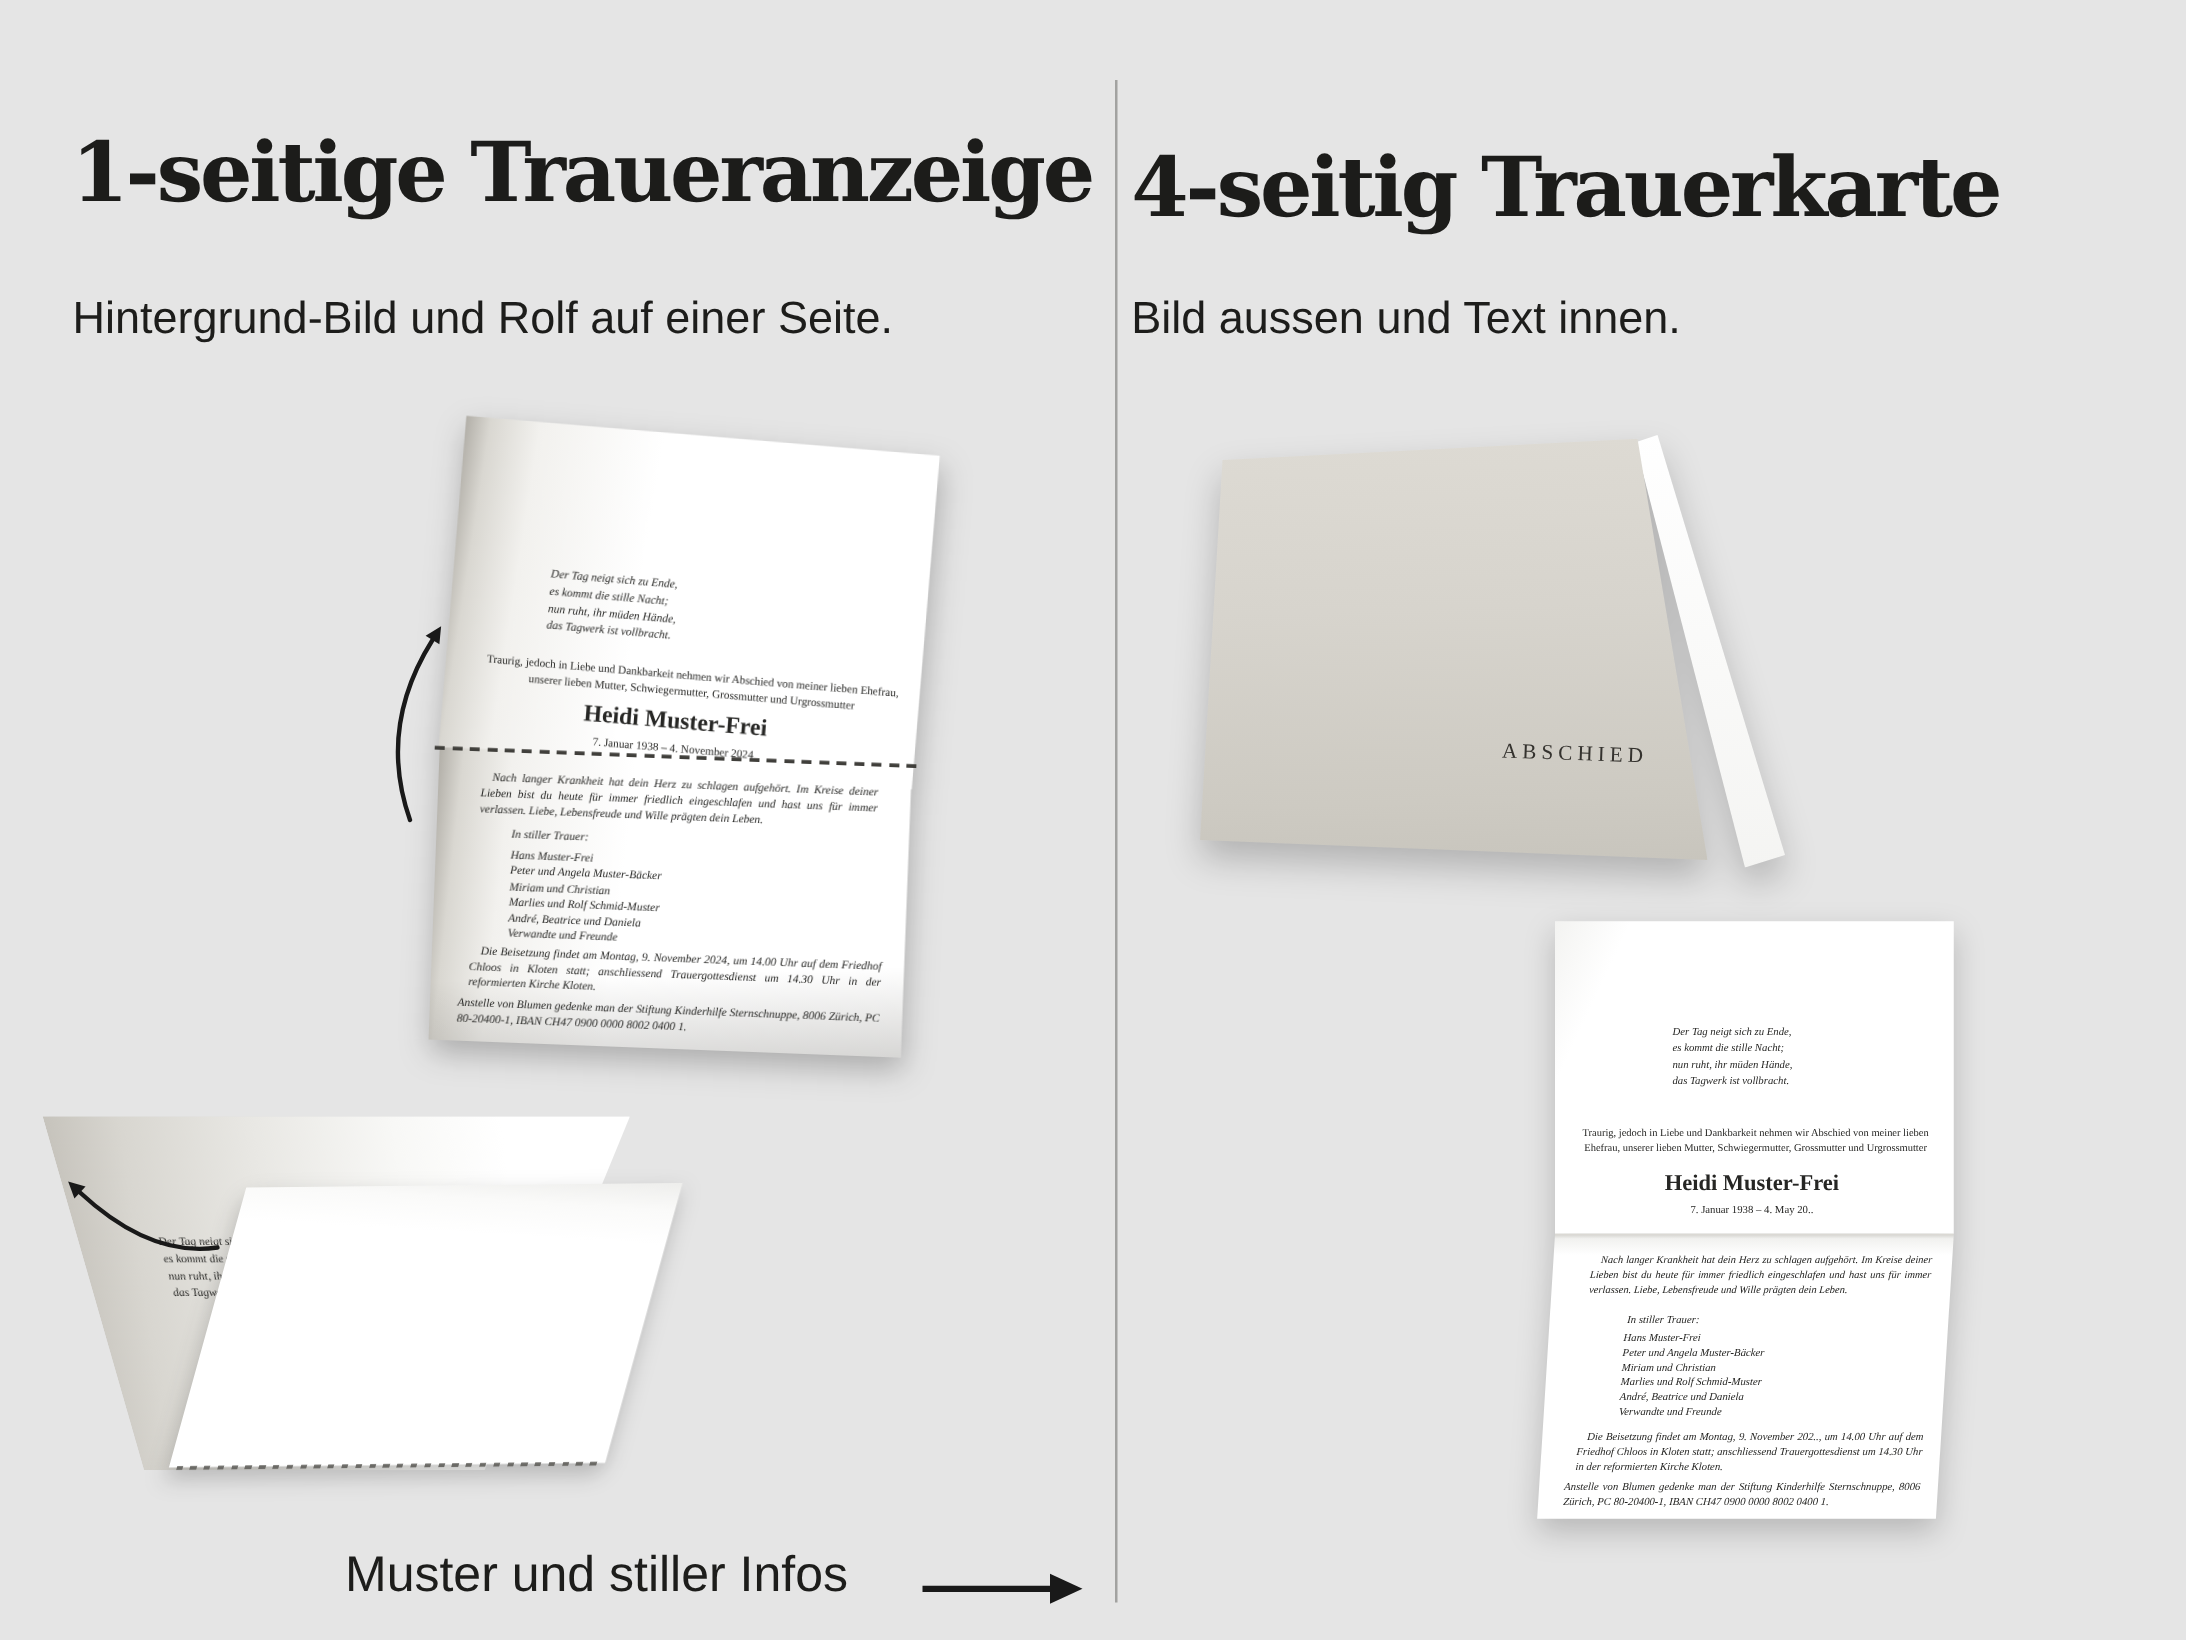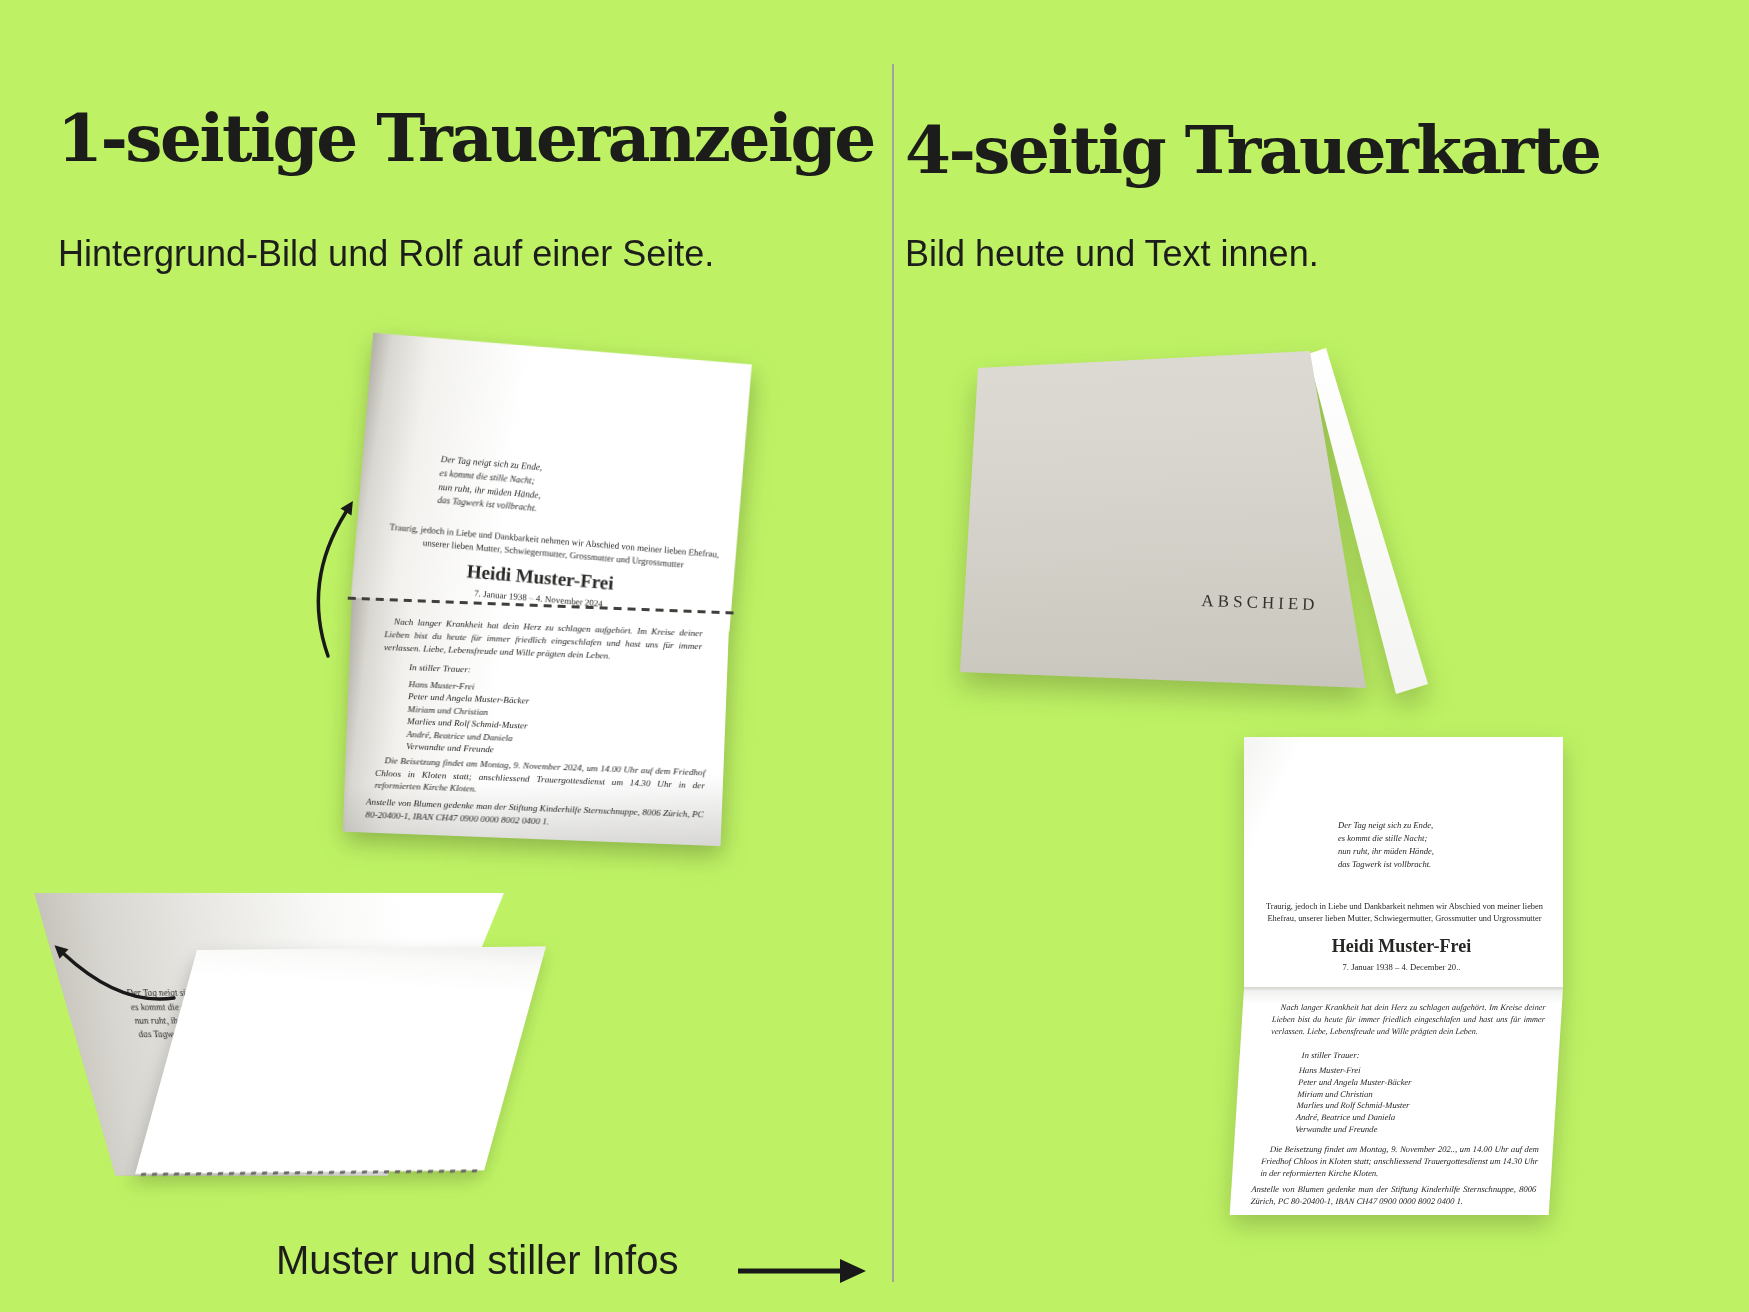--- a/index.html
+++ b/index.html
@@ -1,16 +1,16 @@
 <!DOCTYPE html>
 <html><head>
 <meta charset="utf-8">
 <style>
   html,body{margin:0;padding:0;}
-  #page{position:relative;width:1749px;height:1312px;background:#bef264;overflow:hidden;
+  #page{position:relative;width:1749px;height:1312px;background:#e5e5e5;overflow:hidden;
         font-family:"Liberation Sans",sans-serif;color:#1d1d1b;}
 
   
   .divider{position:absolute;left:892px;top:64px;width:2px;height:1218px;background:#a2a2a0;}
   .title{position:absolute;font-family:"DejaVu Serif",serif;font-weight:700;
          font-size:66px;line-height:1.05;letter-spacing:-2.5px;color:#1c1c1a;white-space:nowrap;}
   .title.t-left{left:57px;top:60px;}
   .title.t-right{left:905px;top:72px;}
   .subtitle{position:absolute;font-size:36px;line-height:1.2;color:#1d1d1b;white-space:nowrap;}
   .subtitle.s-left{left:58px;top:196px;}
@@ -106,21 +106,21 @@
 </head>
 <body>
 
 <div id="page">
 
   <div class="divider"></div>
 
   <h1 class="title t-left">1-seitige Traueranzeige</h1>
   <p class="subtitle s-left">Hintergrund-Bild und Rolf auf einer Seite.</p>
   <h1 class="title t-right">4-seitig Trauerkarte</h1>
-  <p class="subtitle s-right">Bild heute und Text innen.</p>
+  <p class="subtitle s-right">Bild aussen und Text innen.</p>
 
   <div class="card1-wrap">
     <div class="card1-top">
       <div class="ctext pre poem1">Der Tag neigt sich zu Ende,
 es kommt die stille Nacht;
 nun ruht, ihr müden Hände,
 das Tagwerk ist vollbracht.</div>
       <div class="ctext intro1">Traurig, jedoch in Liebe und Dankbarkeit nehmen wir Abschied von meiner lieben Ehefrau, unserer lieben Mutter, Schwiegermutter, Grossmutter und Urgrossmutter</div>
       <div class="ctext name1">Heidi Muster-Frei</div>
       <div class="ctext dates1">7. Januar 1938 – 4. November 2024</div>
@@ -165,21 +165,21 @@
   </div>
 
   <div class="card2-wrap">
     <div class="card2-top">
       <div class="ctext pre poem2">Der Tag neigt sich zu Ende,
 es kommt die stille Nacht;
 nun ruht, ihr müden Hände,
 das Tagwerk ist vollbracht.</div>
       <div class="ctext intro2">Traurig, jedoch in Liebe und Dankbarkeit nehmen wir Abschied von meiner lieben Ehefrau, unserer lieben Mutter, Schwiegermutter, Grossmutter und Urgrossmutter</div>
       <div class="ctext name2">Heidi Muster-Frei</div>
-      <div class="ctext dates2">7. Januar 1938 – 4. December 20..</div>
+      <div class="ctext dates2">7. Januar 1938 – 4. May 20..</div>
     </div>
     <div class="card2-bottom">
       <div class="ctext epitaph2">Nach langer Krankheit hat dein Herz zu schlagen aufgehört. Im Kreise deiner Lieben bist du heute für immer friedlich eingeschlafen und hast uns für immer verlassen. Liebe, Lebensfreude und Wille prägten dein Leben.</div>
       <div class="ctext mlabel2">In stiller Trauer:</div>
       <div class="ctext pre mlist2">Hans Muster-Frei
 Peter und Angela Muster-Bäcker
 Miriam und Christian
 Marlies und Rolf Schmid-Muster
 André, Beatrice und Daniela
 Verwandte und Freunde</div>

